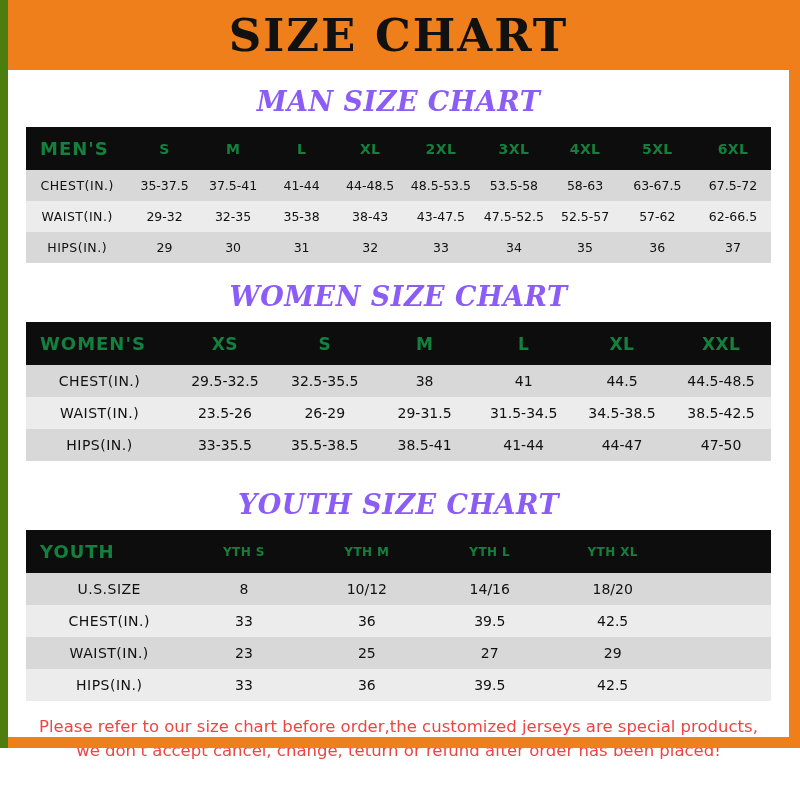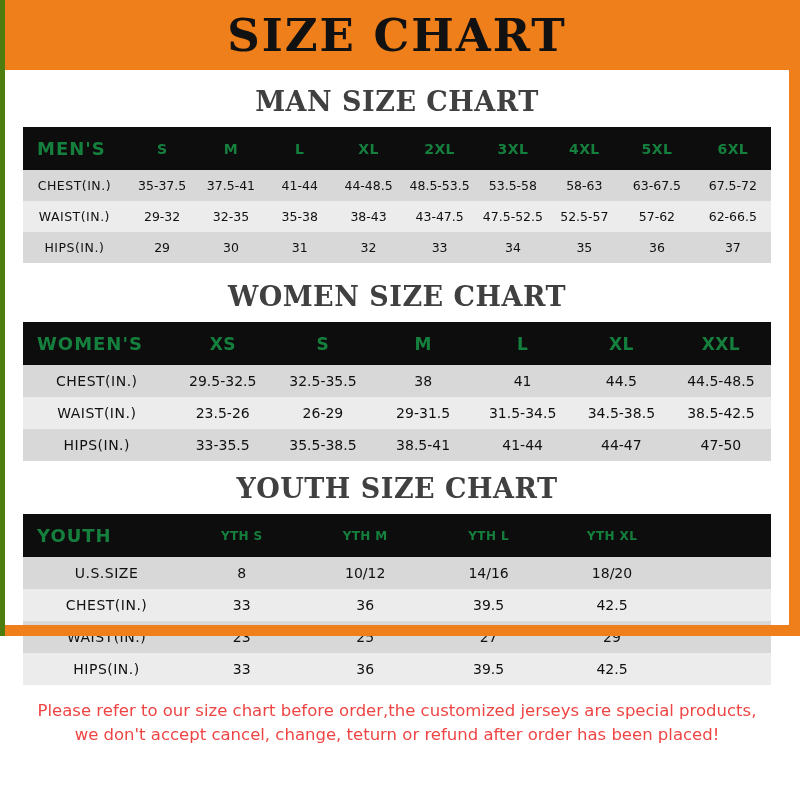--- a/index.html
+++ b/index.html
@@ -8,25 +8,25 @@
   }
   body {
     width: 800px;
     height: 800px;
     background: #ffffff;
     font-family: "DejaVu Sans", sans-serif;
     overflow: hidden;
   }
   .page {
     width: 800px;
-    height: 636px;
+    height: 748px;
     position: relative;
     background: #ffffff;
     box-sizing: border-box;
-    border-left: 5px solid #4d7c0f;
+    border-left: 8px solid #4d7c0f;
     border-right: 11px solid #ef7f1a;
   }
   .banner {
     height: 70px;
     background: #ef7f1a;
     display: flex;
     align-items: center;
     justify-content: center;
   }
   .banner-title {
@@ -38,26 +38,27 @@
     line-height: 1;
   }
   .content {
     padding: 0 18px;
   }
   .section-title {
     text-align: center;
     font-family: "DejaVu Serif", serif;
     font-weight: bold;
     font-size: 27px;
-    color: #404040;
+    color: #8b5cf6;
     letter-spacing: 0.5px;
+    font-style: italic;
   }
   .t1 { margin-top: 16px; }
   .t2 { margin-top: 18px; }
-  .t3 { margin-top: 12px; }
+  .t3 { margin-top: 28px; }
 
   table.size-table {
     width: 100%;
     border-collapse: collapse;
     table-layout: fixed;
     margin-top: 10px;
   }
   table.size-table th,
   table.size-table td {
     text-align: center;

